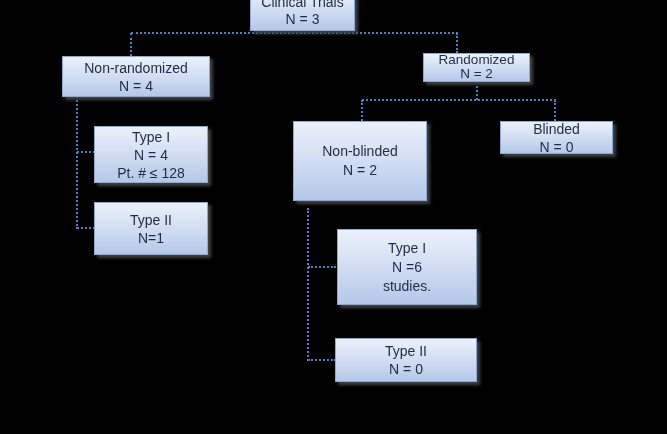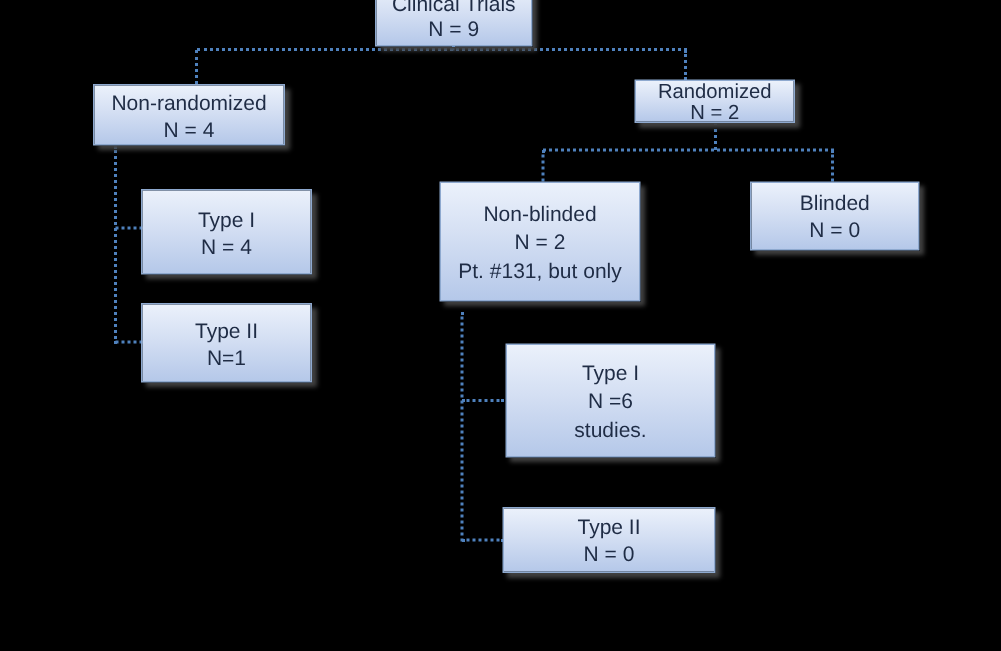--- a/index.html
+++ b/index.html
@@ -16,28 +16,28 @@
     background:linear-gradient(180deg,#ebf1fb 0%,#d4dff3 45%,#b5c8e9 100%);
     border:1px solid #8ea9cf;
     box-shadow:3px 3px 3px #414141;
     color:#1f2c45;
     font-size:14px;
   }
   .ln { line-height:18px; white-space:nowrap; }
 
   .n-clinical      { left:250px; top:-10px; width:105px; height:41px; }
   .n-clinical .ln  { line-height:17px; }
-  .n-nonrandomized { left:62px;  top:56px;  width:128px; height:41px; }
-  .n-randomized    { left:423px; top:53px;  width:107px; height:29px; }
+  .n-nonrandomized { left:62px;  top:56px;  width:148px; height:41px; }
+  .n-randomized    { left:423px; top:53px;  width:107px; height:29px;justify-content:flex-end; }
   .n-randomized .ln{ line-height:14px; font-size:13.5px; }
   .n-type1-left    { left:94px;  top:126px; width:114px; height:57px; }
   .n-type2-left    { left:94px;  top:202px; width:114px; height:53px; }
   .n-nonblinded    { left:293px; top:121px; width:134px; height:80px; }
   .n-nonblinded .ln{ line-height:19px; }
-  .n-blinded       { left:500px; top:121px; width:113px; height:46px; }
+  .n-blinded       { left:500px; top:121px; width:113px; height:33px; }
   .n-type1-nested  { left:337px; top:229px; width:140px; height:76px; }
   .n-type1-nested .ln { line-height:19px; }
   .n-type2-nested  { left:335px; top:338px; width:142px; height:44px; }
 
   
   .edge  { position:absolute; }
   .hline { height:0; border-top:2px dotted #4f81bd; }
   .vline { width:0;  border-left:2px dotted #4f81bd; }
 
   .e-root-stub     { left:301px; top:29px;  height:5px; }
@@ -70,47 +70,47 @@
   <div class="edge vline e-rand-right-v"></div>
   <div class="edge vline e-nonrand-v"></div>
   <div class="edge hline e-nonrand-t1-h"></div>
   <div class="edge hline e-nonrand-t2-h"></div>
   <div class="edge vline e-nonblind-v"></div>
   <div class="edge hline e-nonblind-t1-h"></div>
   <div class="edge hline e-nonblind-t2-h"></div>
 
   <div class="node n-clinical">
     <div class="ln">Clinical Trials</div>
-    <div class="ln">N = 9</div>
+    <div class="ln">N = 3</div>
   </div>
 
   <div class="node n-nonrandomized">
     <div class="ln">Non-randomized</div>
     <div class="ln">N = 4</div>
   </div>
 
   <div class="node n-randomized">
     <div class="ln">Randomized</div>
     <div class="ln">N = 2</div>
   </div>
 
   <div class="node n-type1-left">
     <div class="ln">Type I</div>
     <div class="ln">N = 4</div>
+    <div class="ln">Pt. # ≤ 128</div>
   </div>
 
   <div class="node n-type2-left">
     <div class="ln">Type II</div>
     <div class="ln">N=1</div>
   </div>
 
   <div class="node n-nonblinded">
     <div class="ln">Non-blinded</div>
     <div class="ln">N = 2</div>
-    <div class="ln">Pt. #131, but only</div>
   </div>
 
   <div class="node n-blinded">
     <div class="ln">Blinded</div>
     <div class="ln">N = 0</div>
   </div>
 
   <div class="node n-type1-nested">
     <div class="ln">Type I</div>
     <div class="ln">N =6</div>

